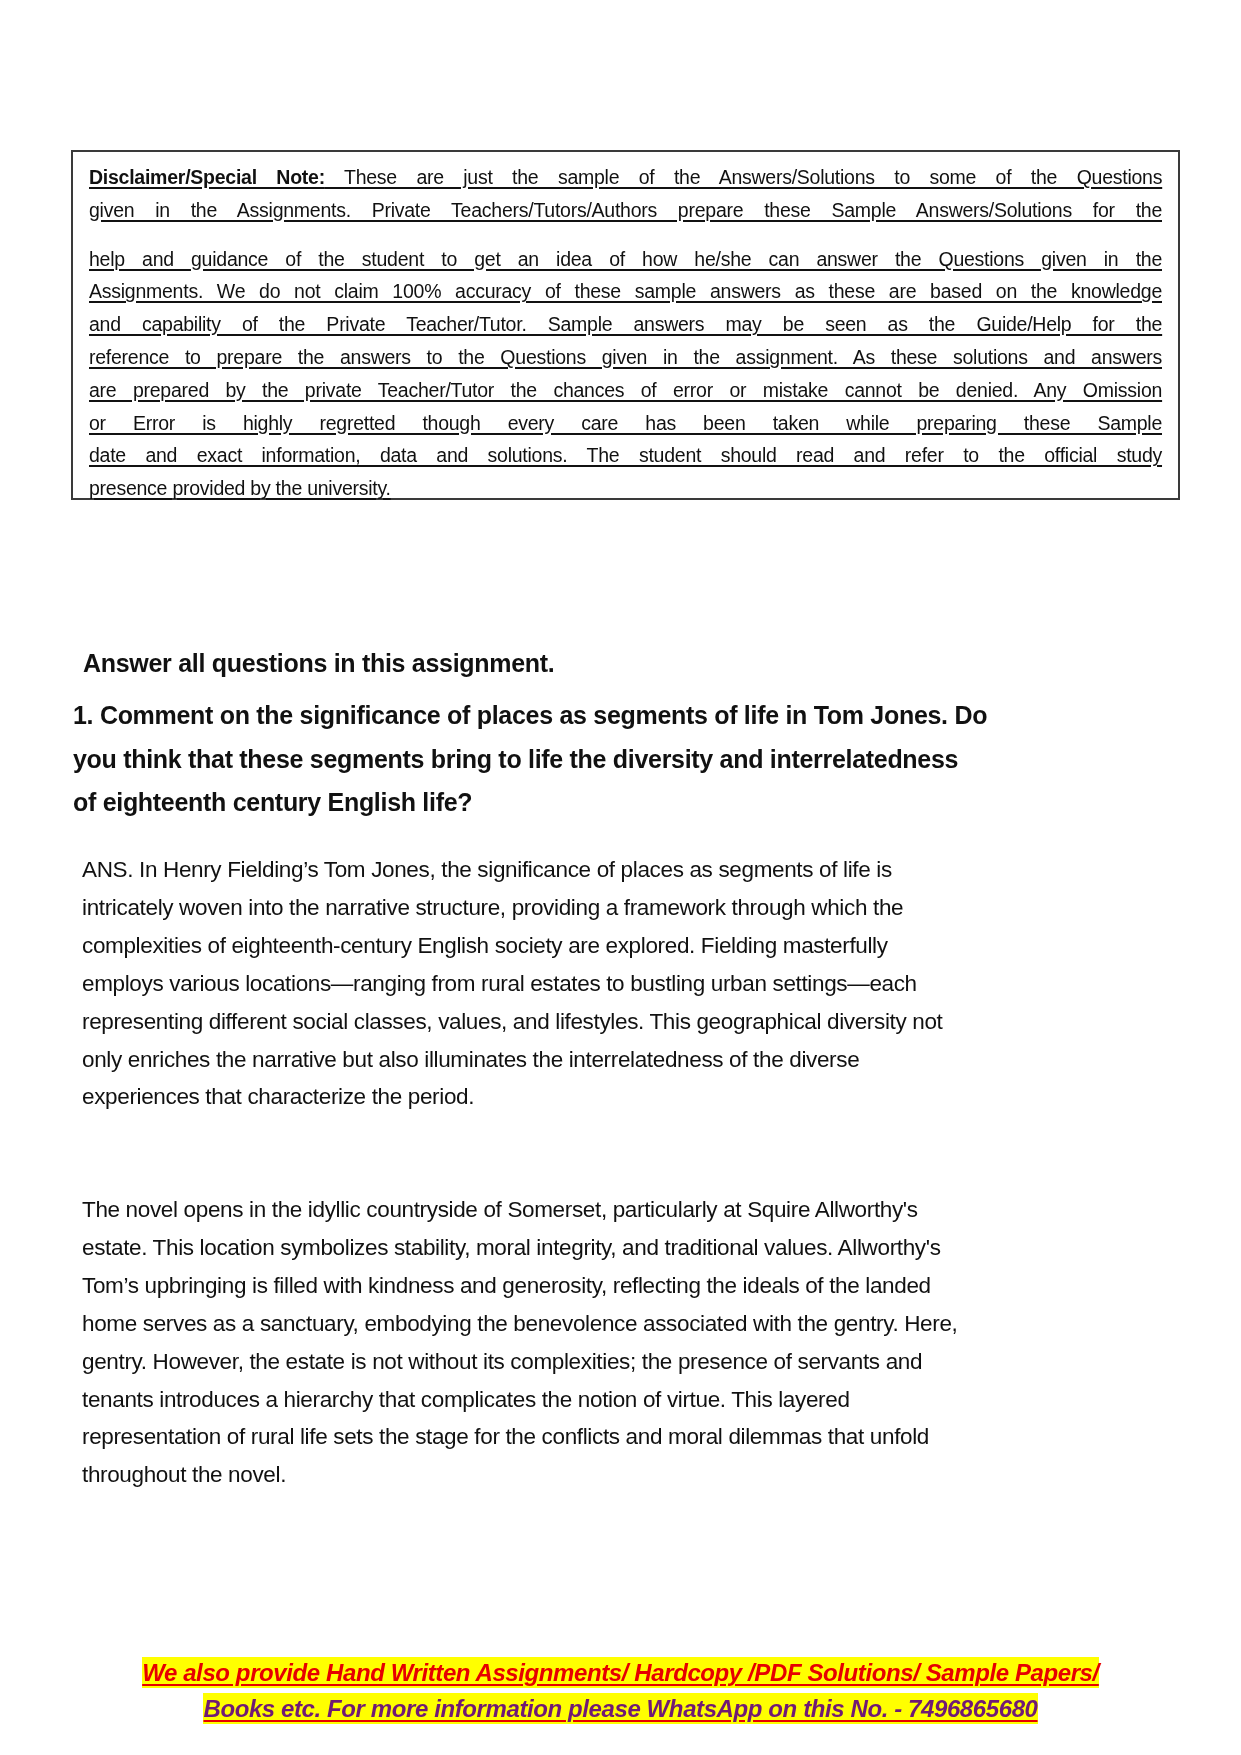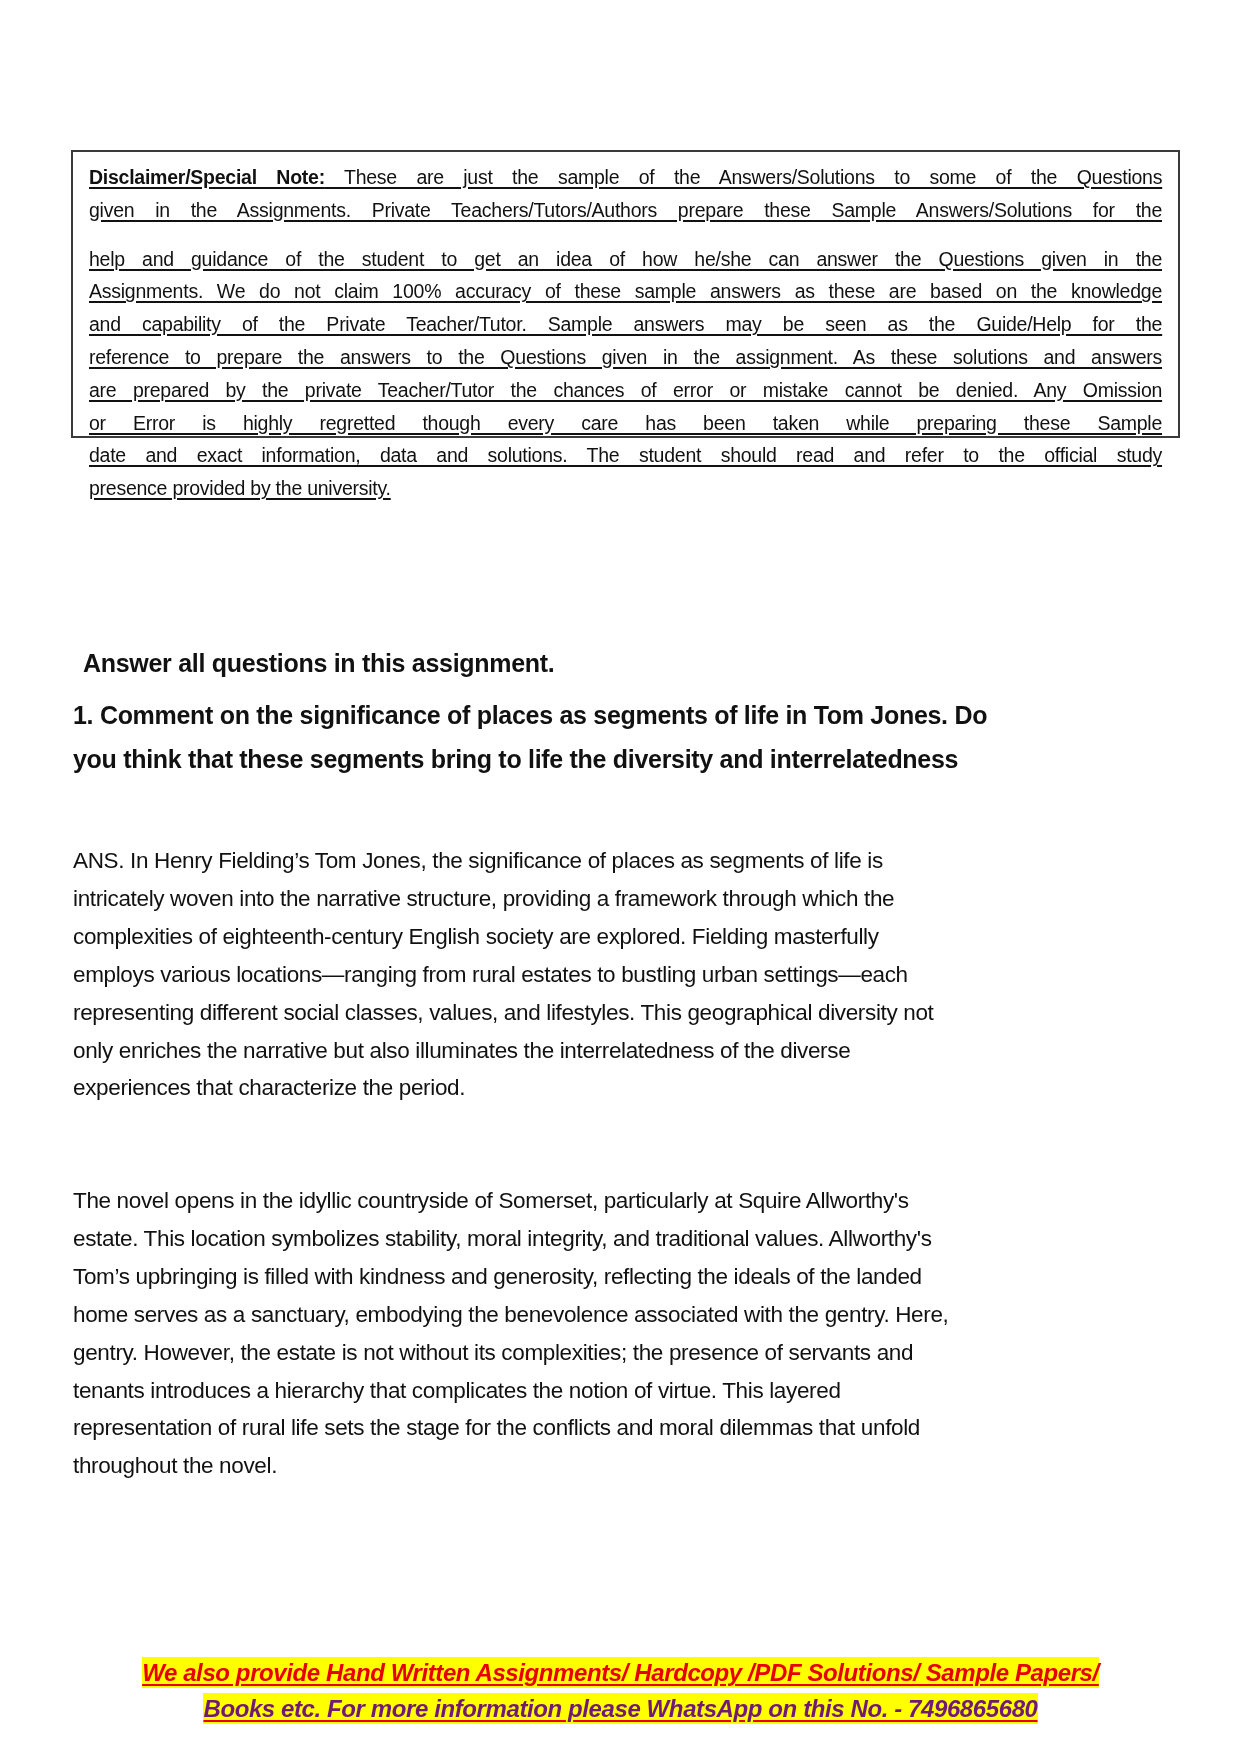--- a/index.html
+++ b/index.html
@@ -1,20 +1,20 @@
 <!DOCTYPE html>
 <html><head>
 <meta charset="utf-8">
 <style>
   html, body { margin: 0; padding: 0; background: #ffffff; }
   body { width: 1241px; height: 1755px; position: relative; overflow: hidden;
          font-family: "Liberation Sans", "DejaVu Sans", sans-serif; color: #111; }
 
   .disclaimer-box {
-    position: absolute; left: 71px; top: 150px; width: 1109px; height: 288px;
+    position: absolute; left: 71px; top: 150px; width: 1109px; height: 350px;
     border: 2px solid #3a3a3a; box-sizing: border-box;
   }
   .disclaimer-text {
     position: absolute; left: 16px; right: 16px; top: 9px;
     font-size: 19.5px; line-height: 32.8px; text-align: justify;
     text-decoration: underline; text-decoration-thickness: 1.5px; text-underline-offset: 3px;
     letter-spacing: -0.25px; word-spacing: 0px;
   }
   .disclaimer-text .label { font-weight: bold; }
   .dline { display: block; text-align: justify; text-align-last: justify; white-space: nowrap; height: 32.8px; overflow: visible; }
@@ -24,21 +24,21 @@
     position: absolute; left: 73px; top: 636px; margin: 10px;
     font-size: 25px; font-weight: bold; line-height: 34px; letter-spacing: -0.3px;
   }
   .question {
     position: absolute; left: 73px; top: 694px; width: 1100px; margin: 0;
     font-size: 25px; font-weight: bold; line-height: 43.5px; letter-spacing: -0.3px;
   }
   .qline { display: block; white-space: nowrap; }
 
   .para {
-    position: absolute; left: 73px; width: 1110px; margin: 0;
+    position: absolute; left: 73px; width: 1110px; margin: 9px;
     font-size: 22.5px; line-height: 37.9px; letter-spacing: -0.35px;
   }
   .pline { display: block; white-space: nowrap; }
   #para1 { top: 842px; }
   #para2 { top: 1182px; }
 
   .footer {
     position: absolute; left: 0; width: 1241px; top: 1655px; text-align: center;
     font-size: 24px; font-weight: bold; font-style: italic; line-height: 36px;
     color: #e60000; letter-spacing: -0.4px;
@@ -63,20 +63,21 @@
     <span class="dline" style="white-space: nowrap; display: block; word-spacing: 14.3125px; text-decoration: underline;">date and exact information, data and solutions. The student should read and refer to the official study</span>
     <span class="dline last">presence provided by the university.</span>
   </div>
 </div>
 
 <h2 class="instruction">Answer all questions in this assignment.</h2>
 
 <h3 class="question">
   <span class="qline">1. Comment on the significance of places as segments of life in Tom Jones. Do</span>
   <span class="qline">you think that these segments bring to life the diversity and interrelatedness</span>
+  <span class="qline">of eighteenth century English life?</span>
 </h3>
 
 <p class="para" id="para1">
   <span class="pline">ANS. In Henry Fielding’s Tom Jones, the significance of places as segments of life is</span>
   <span class="pline">intricately woven into the narrative structure, providing a framework through which the</span>
   <span class="pline">complexities of eighteenth-century English society are explored. Fielding masterfully</span>
   <span class="pline">employs various locations—ranging from rural estates to bustling urban settings—each</span>
   <span class="pline">representing different social classes, values, and lifestyles. This geographical diversity not</span>
   <span class="pline">only enriches the narrative but also illuminates the interrelatedness of the diverse</span>
   <span class="pline">experiences that characterize the period.</span>

